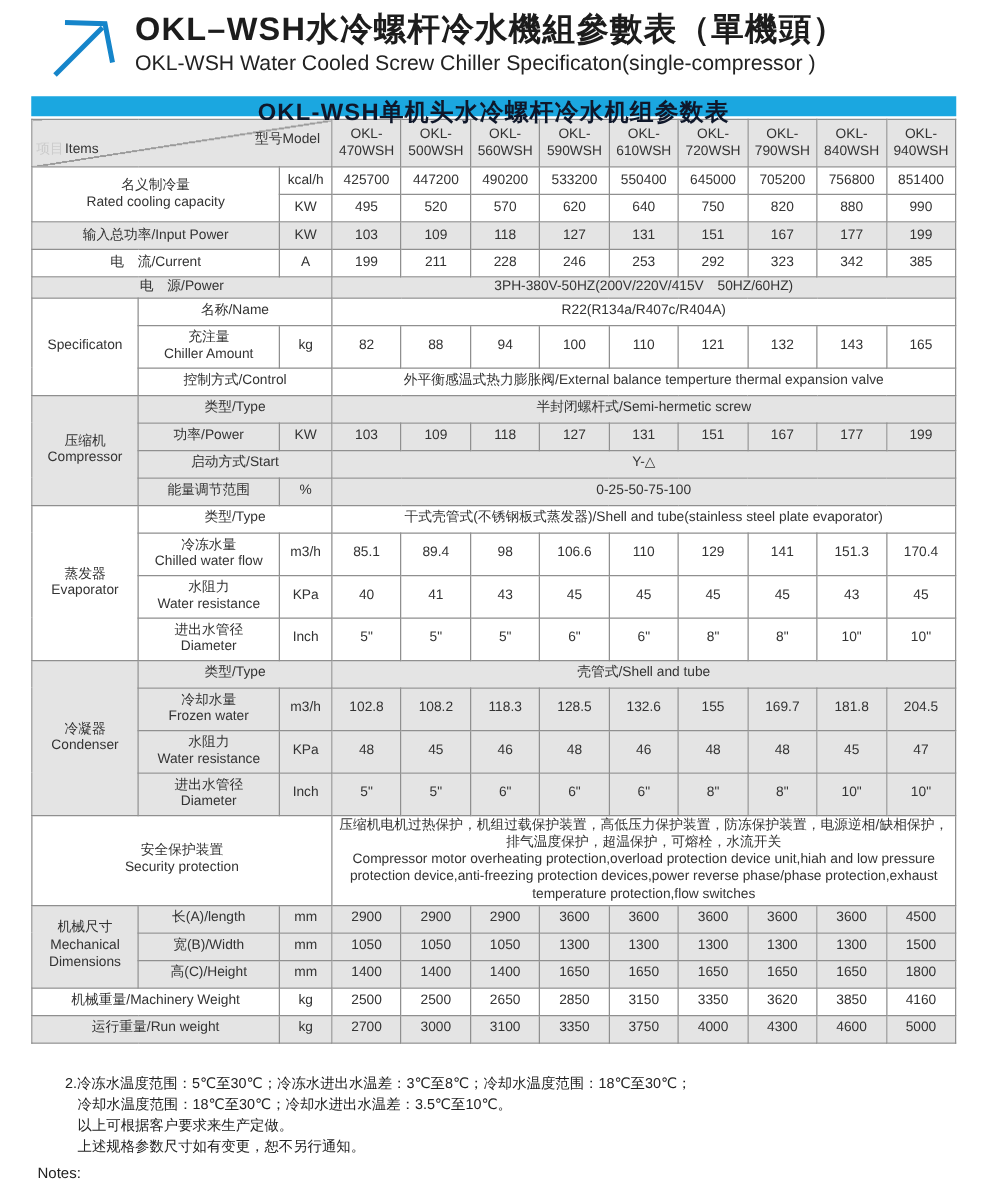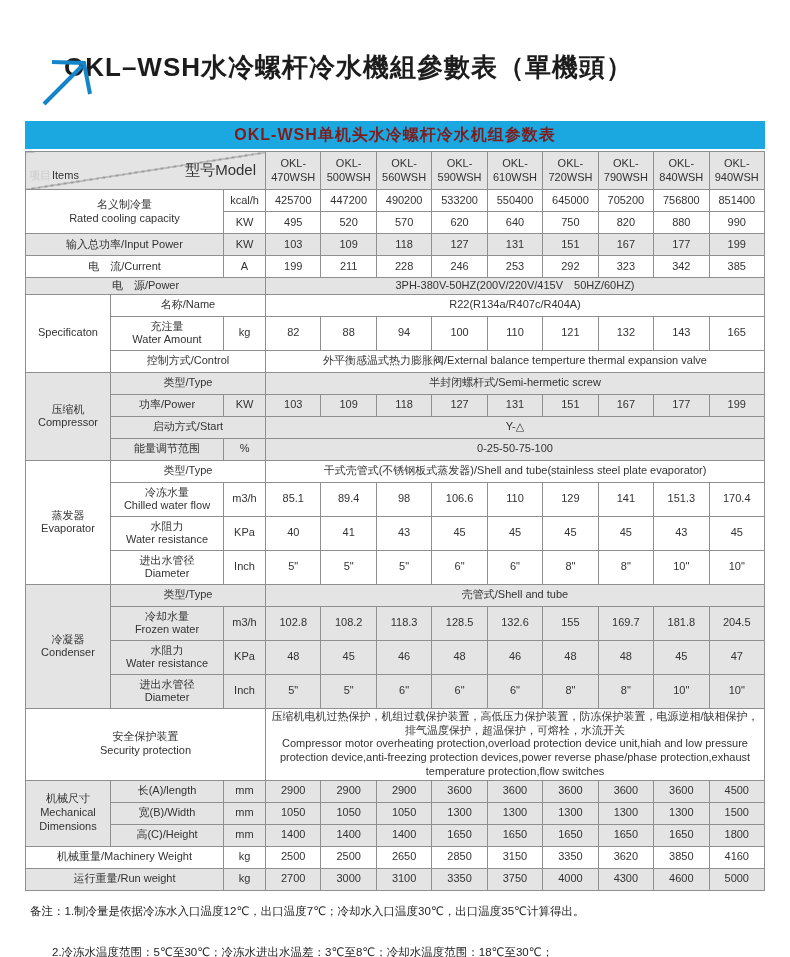--- a/index.html
+++ b/index.html
@@ -2,64 +2,65 @@
 <html><head>
 <meta charset="utf-8">
 <style>
   html,body{margin:0;padding:0;}
   body{
     width:790px;height:957px;background:#ffffff;
     font-family:"Liberation Sans","DejaVu Sans",sans-serif;
     color:#333;position:relative;overflow:hidden;
   }
   
-  .doc-header{position:relative;padding:8px 0 0 64px;height:77px;box-sizing:border-box;margin-top:44px;}
+  .doc-header{position:relative;padding:8px 0 0 108px;height:77px;box-sizing:border-box;}
   .arrow{position:absolute;left:38px;top:10px;width:64px;height:54px;}
   .title-cn{font-size:26px;font-weight:600;color:#1c1c1c;letter-spacing:1px;line-height:30px;white-space:nowrap;}
   .title-en{font-size:17px;color:#222;line-height:22px;margin-top:2px;white-space:nowrap;}
   
   .banner{
-    margin:0 0 2px 25px;width:740px;height:28px;line-height:28px;box-sizing:border-box;
-    color:#7f1d1d;text-align:center;font-size:16px;font-weight:bold;letter-spacing:1px;
+    margin:0 0 2px 25px;width:740px;height:16px;line-height:28px;box-sizing:border-box;
+    color:#0f172a;text-align:center;font-size:19px;font-weight:bold;letter-spacing:1px;
   }
   
   table.spec{border-collapse:collapse;table-layout:fixed;width:740px;margin-left:25px;border:1px solid #6b6b6b;}
   table.spec td{
     border:1px solid #8f8f8f;text-align:center;vertical-align:middle;
     font-size:11px;line-height:1.25;padding:1px 2px;white-space:pre-line;overflow:hidden;color:#333;
   }
   td.shade{background:#e4e4e4;}
   td.corner{position:relative;padding:0;
     background-image:linear-gradient(to bottom right,
       transparent calc(50% - 0.7px), #9a9a9a calc(50% - 0.7px),
       #9a9a9a calc(50% + 0.7px), transparent calc(50% + 0.7px));
   }
   .c-items{position:absolute;left:3px;bottom:6px;font-size:11px;color:#333;}
   .cn-faint{color:#cccccc;margin-right:1px;}
-  .c-model{position:absolute;top:9px;right:9px;font-size:15px;color:#333;}
+  .c-model{position:absolute;top:9px;right:9px;font-size:11px;color:#333;}
   td.left-text{text-align:left;padding:3px 6px 3px 6px;line-height:1.3;font-size:11px;margin-top:40px;}
   
   .notes{margin:12px 0 0 30px;color:#222;}
   .n-cn{font-size:11.5px;line-height:17px;}
   .ind1{padding-left:22px;margin-top:24px;}
   .ind2{padding-left:32px;}
   .n-en{font-size:12px;line-height:18px;}
   .n-en-label{margin-top:2px;}
 </style>
 </head>
 <body>
 
 <div class="doc-header">
   <span class="arrow">
     <svg width="64" height="54" viewBox="0 0 64 54">
       <path class="accent-stroke" d="M6 50 L44 12" stroke="#1585ca" stroke-width="4" fill="none"></path>
       <path class="accent-stroke" d="M14 8 L46 9 L52 40" stroke="#1585ca" stroke-width="4" fill="none" stroke-linejoin="miter"></path>
     </svg>
   </span>
   <div class="title-cn">OKL–WSH水冷螺杆冷水機組參數表（單機頭）</div>
+  <div class="title-en">OKL-WSH Water Cooled Screw Chiller Specificaton(single-compressor )</div>
 </div>
 
 <div class="banner" style="background: rgb(27, 167, 224);">OKL-WSH单机头水冷螺杆冷水机组参数表</div>
 
 <table class="spec" id="spec-table">
     <colgroup>
       <col style="width:85px">
       <col style="width:113px">
       <col style="width:42px">
       <col>
@@ -150,21 +151,21 @@
         <td colspan="3" class="lbl shade">电　源/Power</td>
         <td colspan="9" class="val shade">3PH-380V-50HZ(200V/220V/415V　50HZ/60HZ)</td>
       </tr>
       <tr style="height:22px">
         <td rowspan="3" class="grp">Specificaton</td>
         <td colspan="2" class="lbl">名称/Name</td>
         <td colspan="9" class="val">R22(R134a/R407c/R404A)</td>
       </tr>
       <tr style="height:34px">
         <td colspan="1" class="lbl">充注量
-Water Amount</td>
+Chiller Amount</td>
         <td class="unit">kg</td>
         <td class="val">82</td>
         <td class="val">88</td>
         <td class="val">94</td>
         <td class="val">100</td>
         <td class="val">110</td>
         <td class="val">121</td>
         <td class="val">132</td>
         <td class="val">143</td>
         <td class="val">165</td>
@@ -368,20 +369,19 @@
         <td class="val shade">3750</td>
         <td class="val shade">4000</td>
         <td class="val shade">4300</td>
         <td class="val shade">4600</td>
         <td class="val shade">5000</td>
       </tr>
     </tbody>
   </table>
 
 <div class="notes">
-  <div class="n-cn">备注：1.制冷量是依据冷冻水入口温度12℃，出口温度7℃；冷却水入口温度30℃，出口温度35℃计算得出。</div>
   <div class="n-cn ind1">2.冷冻水温度范围：5℃至30℃；冷冻水进出水温差：3℃至8℃；冷却水温度范围：18℃至30℃；</div>
   <div class="n-cn ind2">冷却水温度范围：18℃至30℃；冷却水进出水温差：3.5℃至10℃。</div>
   <div class="n-cn ind2">以上可根据客户要求来生产定做。</div>
   <div class="n-cn ind2">上述规格参数尺寸如有变更，恕不另行通知。</div>
   <div class="n-en n-en-label">Notes:</div>
 
 </div>
 
 </body></html>

